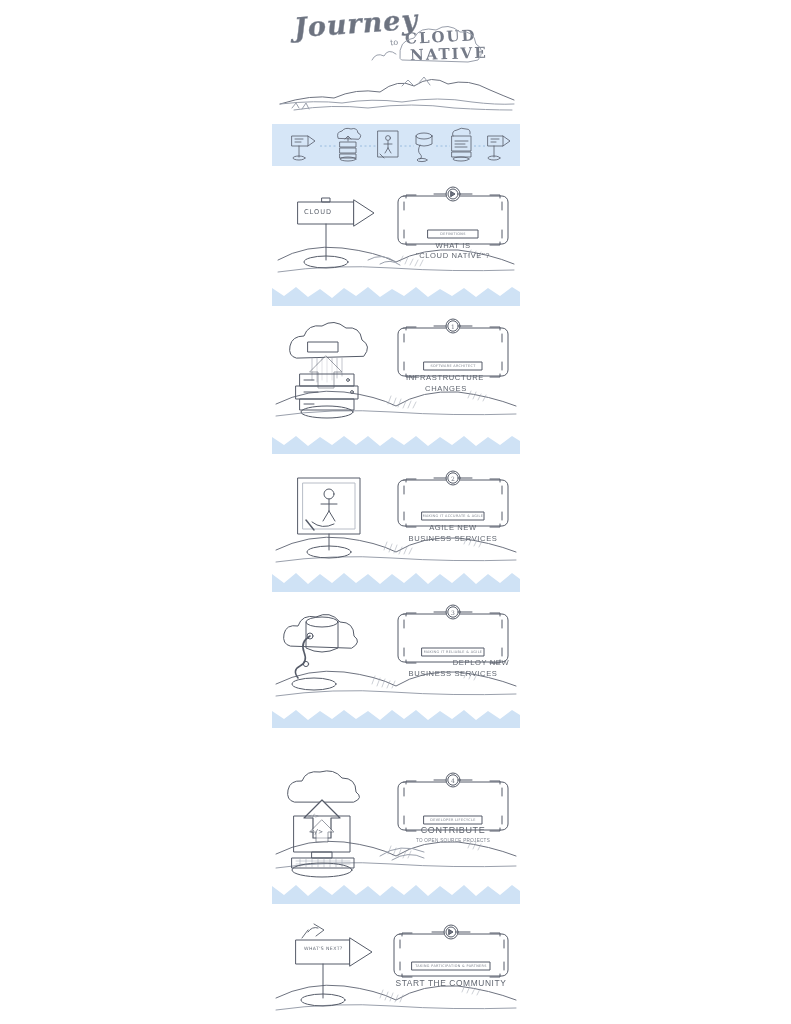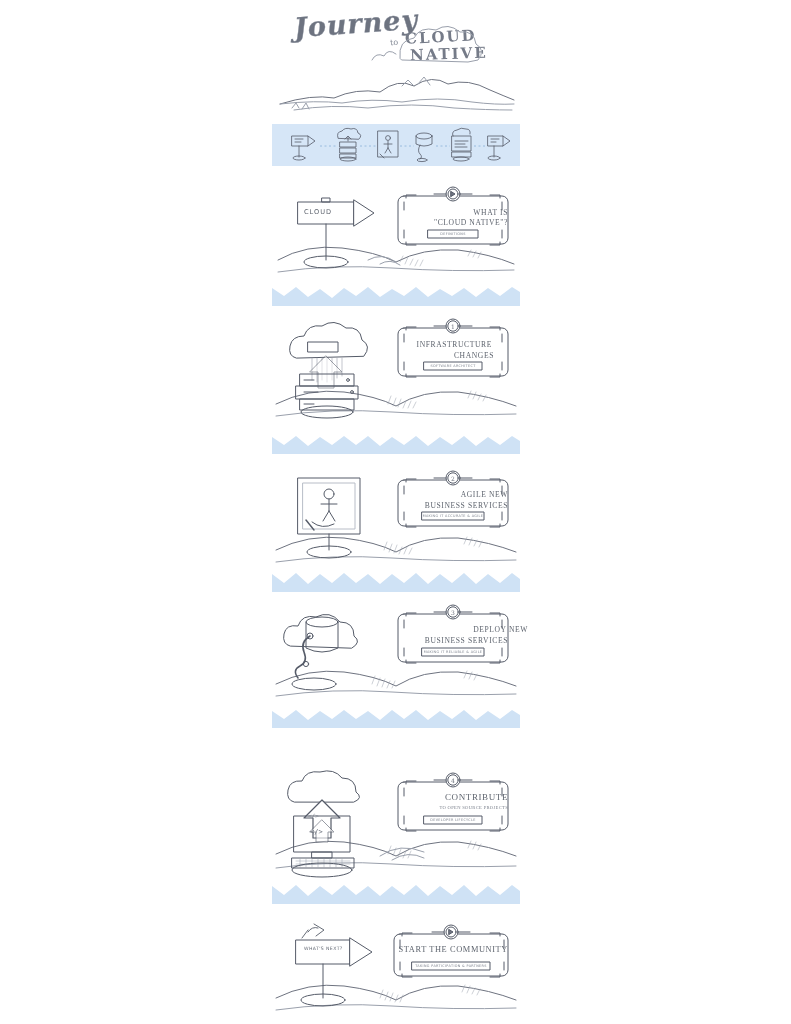--- a/index.html
+++ b/index.html
@@ -51,25 +51,26 @@
     background:#d6e6f7;
   }
   .banner-icons{position:absolute;left:0;top:0;width:248px;height:42px;}
 
   
   .step{position:absolute;left:0;width:248px;}
   .scene{position:absolute;left:0;top:0;width:248px;height:100%;}
 
   .panel-text{
     position:absolute;
-    font-family:Liberation Serif, serif;
+    font-family:Liberation Sans, sans-serif;
     color:#5f656f;
-    text-align:right;
+    text-align:center;
     letter-spacing:0.6px;
     white-space:nowrap;
+    margin-top:33px;
   }
   .pt1{font-size:7.6px;}
   .pt-sub{font-size:4.6px;color:#7b818c;letter-spacing:0.3px;}
   .tag-text{
     position:absolute;
     font-size:3.4px;color:#7e848f;
     letter-spacing:0.35px;
     text-align:center;white-space:nowrap;
     font-family:"DejaVu Sans", sans-serif;
   }
@@ -341,21 +342,21 @@
         <rect x="126" y="12" width="110" height="48" rx="6"></rect>
         <path d="M134 14 v-3 h10 M228 14 v-3 h-10 M134 58 v3 h10 M228 58 v3 h-10"></path>
         <path d="M132 18 v8 M230 18 v8 M132 46 v8 M230 46 v8"></path>
         <circle cx="181" cy="10" r="7" fill="#fff"></circle>
         <circle cx="181" cy="10" r="5.2"></circle>
         <path d="M174 10 h-12 M188 10 h12"></path>
         <rect x="150" y="46" width="62" height="8"></rect>
       </g>
     </svg>
     <div class="badge-text" style="left:171px;top:6.5px;width:20px;">3</div>
-    <div class="panel-text pt1" style="left:126px;top:23px;width:130px;">DEPLOY NEW</div>
+    <div class="panel-text pt1" style="left:144px;top:23px;width:130px;">DEPLOY NEW</div>
     <div class="panel-text pt1" style="left:126px;top:34px;width:110px;">BUSINESS SERVICES</div>
     <div class="tag-text" style="left:150px;top:47.5px;width:62px;">MAKING IT RELIABLE &amp; AGILE</div>
   </div>
 
   <div class="divider" style="top:706px;">
     <svg viewBox="0 0 248 26" width="248" height="26">
       <path d="M0 5 L12 13 L24 4 L36 14 L48 5 L60 13 L72 4 L84 13 L96 5 L108 14 L120 4 L132 13 L144 4 L156 14 L168 5 L180 13 L192 4 L204 14 L216 5 L228 13 L240 4 L248 9 L248 22 L0 22 Z" fill="#cfe2f5"></path>
     </svg>
   </div>
 

